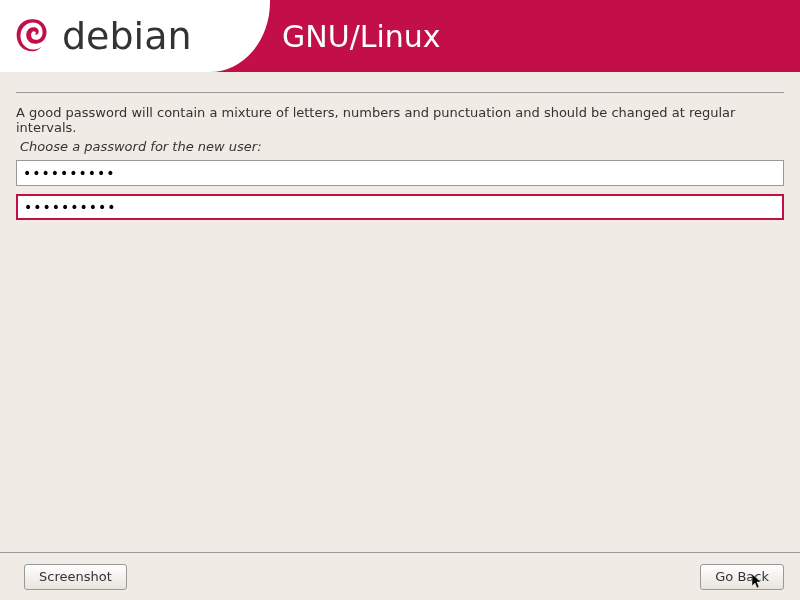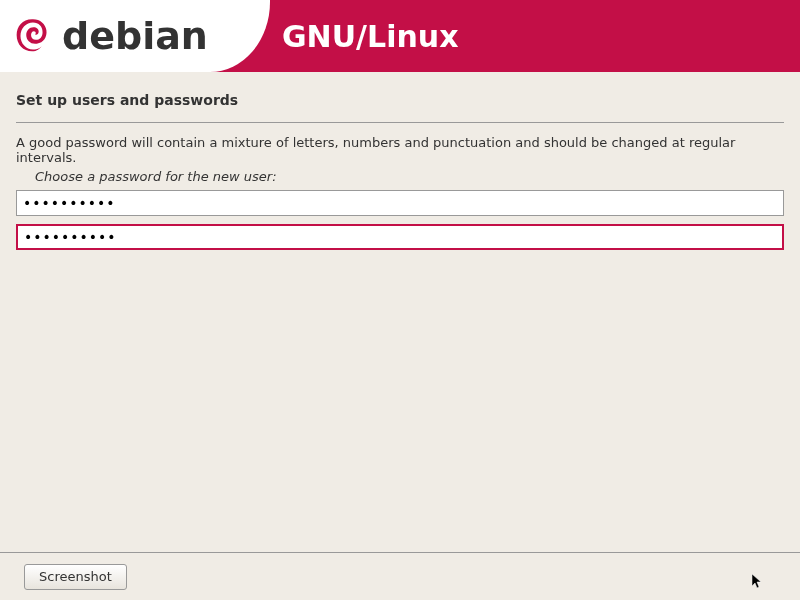--- a/index.html
+++ b/index.html
@@ -32,28 +32,28 @@
       position: relative;
       border-bottom-right-radius: 60px 70px;
     }
     .swirl-icon {
       width: 48px;
       height: 48px;
       margin-right: 6px;
     }
     .logo-text {
       font-size: 38px;
-      font-weight: bold;
+      font-weight: normal;
       color: #333;
     }
     .header-title {
       color: white;
       font-size: 30px;
       margin-left: 12px;
-      font-weight: bold;
+      font-weight: normal;
     }
     .content {
       padding: 20px 16px 0 16px;
     }
     .page-title {
       font-size: 14px;
       font-weight: bold;
       color: #333;
       margin-bottom: 14px;
     }
@@ -64,21 +64,21 @@
     }
     .info-text {
       font-size: 13px;
       color: #333;
       margin-bottom: 4px;
     }
     .label-text {
       font-size: 13px;
       font-style: italic;
       color: #333;
-      margin-left: 19px;
+      margin-left: 4px;
       margin-bottom: 6px;
       margin-top: 2px;
     }
     .password-input {
       width: 100%;
       height: 26px;
       font-size: 14px;
       padding: 2px 6px;
       border: 1px solid #999;
       background: white;
@@ -135,29 +135,29 @@
   <div class="logo-container">
     <svg class="swirl-icon" viewBox="0 0 100 100">
       <path d="M 50 15 C 30 15 18 30 18 48 C 18 68 32 82 50 82 C 60 82 68 76 72 68 C 70 74 62 78 52 78 C 38 78 26 66 26 50 C 26 34 38 22 52 22 C 64 22 72 30 72 42 C 72 52 66 58 58 58 C 52 58 48 54 48 48 C 48 44 50 40 54 40 C 56 40 58 42 58 44 C 58 45 57 46 56 46 C 57 48 60 48 62 46 C 66 42 64 34 56 32 C 46 30 38 38 38 48 C 38 60 48 68 60 66 C 74 64 82 52 80 38 C 78 24 66 14 50 15 Z" fill="#c30f47"></path>
     </svg>
     <span class="logo-text">debian</span>
   </div>
   <span class="header-title">GNU/Linux</span>
 </div>
 
 <div class="content">
-  <div class="page-title">Set up users and passwords</div>
   <div class="main-area">
     <div class="info-text">A good password will contain a mixture of letters, numbers and punctuation and should be changed at regular intervals.</div>
     <div class="label-text">Choose a password for the new user:</div>
     <input type="text" class="password-input" readonly="" value="••••••••••" style="">
     <input type="text" class="password-input focused" readonly="" value="••••••••••" style="">
   </div>
 </div>
 
 <div class="footer">
   <button class="btn">Screenshot</button>
   <div class="footer-spacer"></div>
+  <button class="btn">Go Back</button>
 </div>
 
 <svg class="cursor" viewBox="0 0 12 16">
   <path d="M 0 0 L 0 12 L 3 9 L 5 14 L 7 13 L 5 8 L 9 8 Z" fill="black" stroke="white" stroke-width="0.5"></path>
 </svg>
 
 </body></html>

